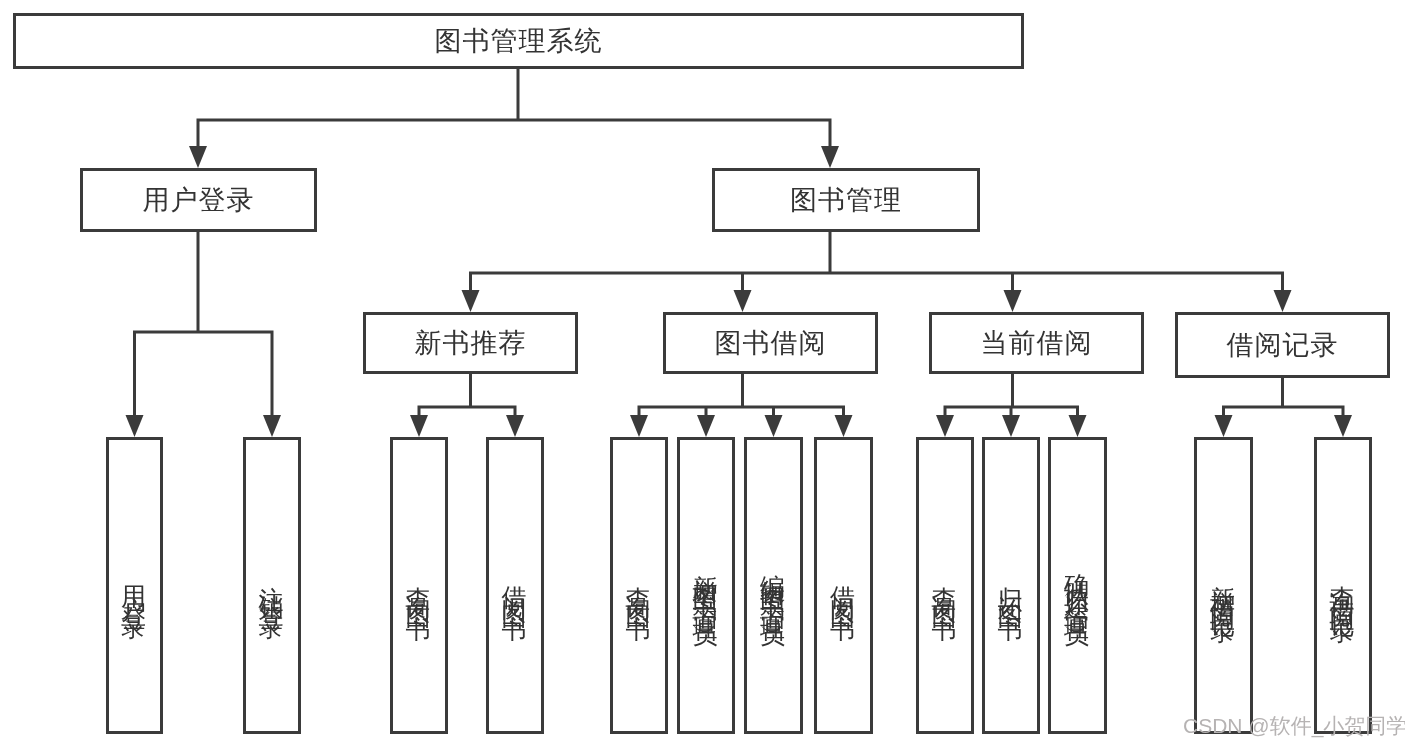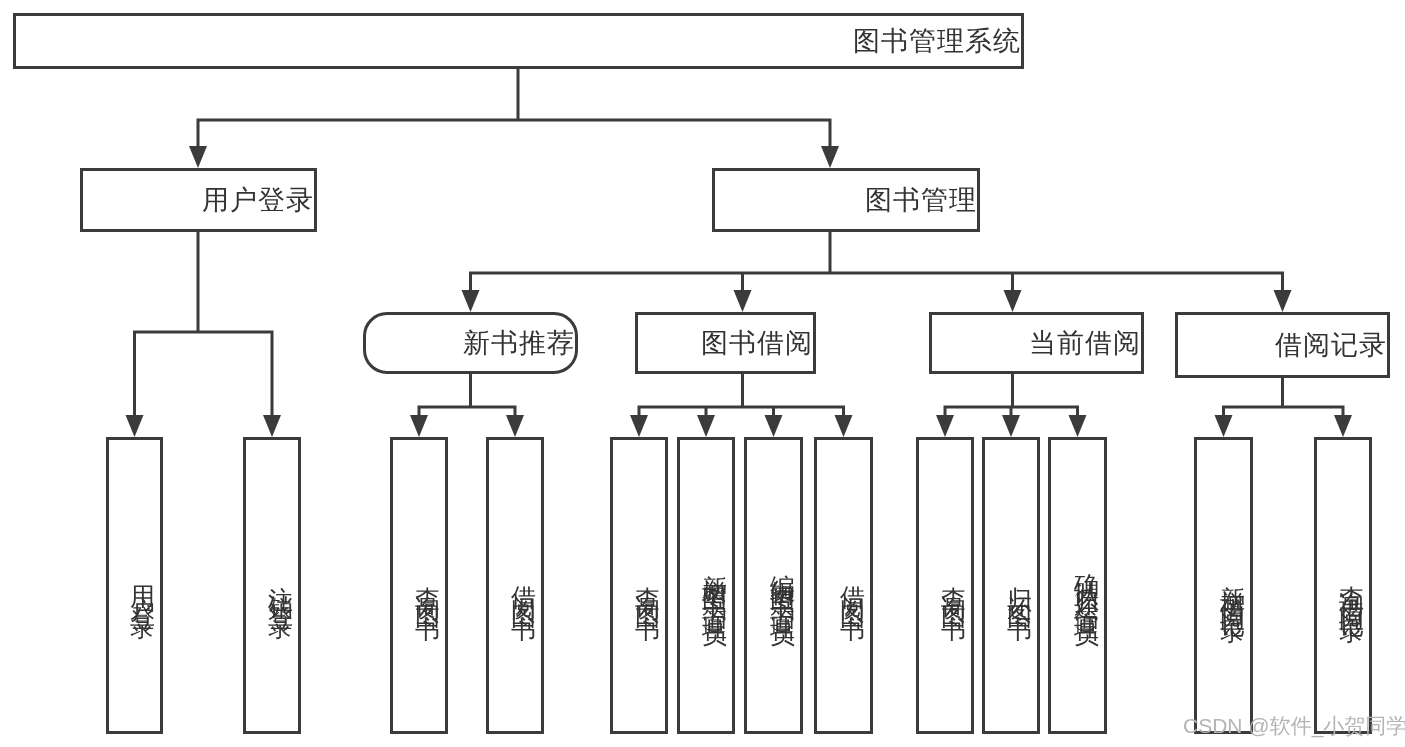--- a/index.html
+++ b/index.html
@@ -16,21 +16,21 @@
     position: absolute;
     left: 0; top: 0;
     width: 1405px; height: 747px;
   }
   .box {
     position: absolute;
     border: 3px solid #3b3b3b;
     background: #ffffff;
     display: flex;
     align-items: center;
-    justify-content: flex-end;
+    justify-content: center;
     color: #333333;
   }
   .hlabel {
     font-size: 27px;
     letter-spacing: 1px;
     white-space: nowrap;
   }
   .vtext {
     writing-mode: vertical-rl;
     text-orientation: mixed;
@@ -100,24 +100,24 @@
     <span class="hlabel">图书管理系统</span>
   </div>
 
   <div class="box" style="left:80px; top:168px; width:237px; height:64px;">
     <span class="hlabel">用户登录</span>
   </div>
   <div class="box" style="left:712px; top:168px; width:268px; height:64px;">
     <span class="hlabel">图书管理</span>
   </div>
 
-  <div class="box" style="left:363px; top:312px; width:215px; height:62px;border-radius:24px;">
+  <div class="box" style="left:363px; top:312px; width:215px; height:62px;">
     <span class="hlabel">新书推荐</span>
   </div>
-  <div class="box" style="left:635px; top:312px; width:181px; height:62px;">
+  <div class="box" style="left:663px; top:312px; width:215px; height:62px;">
     <span class="hlabel">图书借阅</span>
   </div>
   <div class="box" style="left:905px; top:312px; width:215px; height:62px;margin-left:24px;">
     <span class="hlabel">当前借阅</span>
   </div>
   <div class="box" style="left:1175px; top:312px; width:215px; height:66px;">
     <span class="hlabel">借阅记录</span>
   </div>
 
   <div class="box" style="left:106px; top:437px; width:57px; height:297px;">

